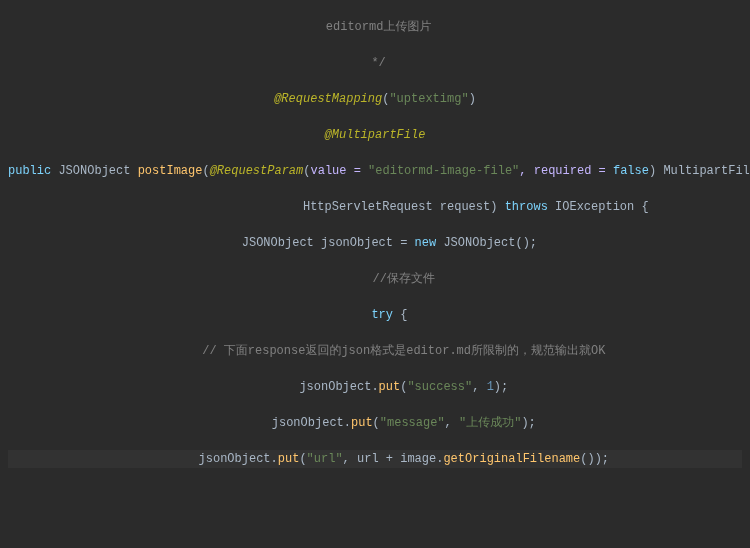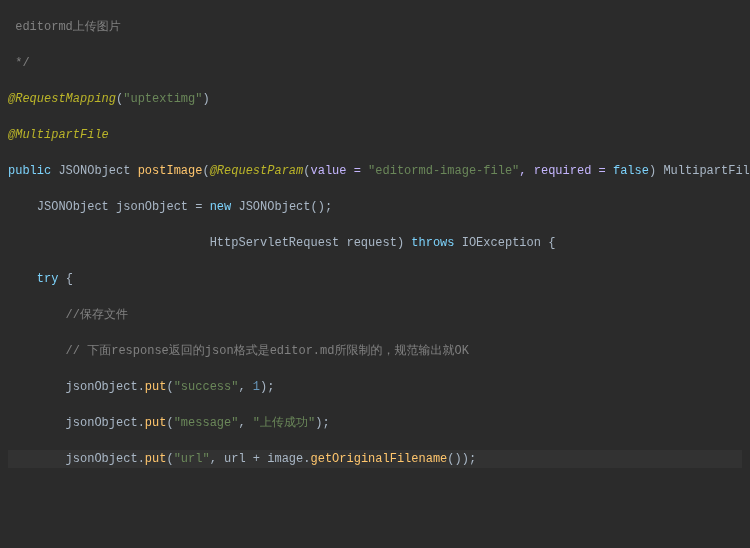--- a/index.html
+++ b/index.html
@@ -14,20 +14,21 @@
       color: #a9b7c6;
     }
     .editor {
       padding: 0 8px;
       white-space: pre;
       position: relative;
     }
     .line {
       min-height: 18px;
       position: relative;
+      text-align: center;
     }
     .line.highlighted {
       background: #323232;
     }
     .kw { color: #7dd3fc; }
     .str { color: #6a8759; }
     .ann { color: #bbb529; font-style: italic; }
     .type { color: #a9b7c6; }
     .method { color: #ffc66d; }
     .methoddef { color: #ffc66d; margin-top: 32px; }
@@ -39,24 +40,24 @@
   </style>
 </head>
 <body>
 
 <div class="editor">
 <div class="line"><span class="comment"> editormd上传图片</span></div>
 <div class="line"><span class="comment"> */</span></div>
 <div class="line"><span class="ann">@RequestMapping</span><span class="punct">(</span><span class="str">"uptextimg"</span><span class="punct">)</span></div>
 <div class="line"><span class="ann">@MultipartFile</span></div>
 <div class="line"><span class="kw">public</span> <span class="type">JSONObject</span> <span class="methoddef">postImage</span><span class="punct">(</span><span class="ann">@RequestParam</span><span class="punct">(</span><span class="label-param">value = </span><span class="str">"editormd-image-file"</span><span class="label-param">, required = </span><span class="kw">false</span><span class="punct">)</span> <span class="type">MultipartFile</span> </div>
+<div class="line">                            <span class="type">HttpServletRequest</span> <span class="param">request</span><span class="punct">)</span> <span class="kw">throws</span> <span class="type">IOException</span> <span class="punct">{</span></div>
 <div class="line">    <span class="type">JSONObject</span> <span class="param">jsonObject</span> <span class="punct">=</span> <span class="kw">new</span> <span class="type">JSONObject</span><span class="punct">();</span></div>
-<div class="line">                            <span class="type">HttpServletRequest</span> <span class="param">request</span><span class="punct">)</span> <span class="kw">throws</span> <span class="type">IOException</span> <span class="punct">{</span></div>
+<div class="line">        <span class="comment">//保存文件</span></div>
 <div class="line">    <span class="kw">try</span> <span class="punct">{</span></div>
-<div class="line">        <span class="comment">//保存文件</span></div>
 <div class="line">        <span class="comment">// 下面response返回的json格式是editor.md所限制的，规范输出就OK</span></div>
 <div class="line">        <span class="param">jsonObject</span><span class="punct">.</span><span class="method">put</span><span class="punct">(</span><span class="str">"success"</span><span class="punct">, </span><span class="num">1</span><span class="punct">);</span></div>
 <div class="line">        <span class="param">jsonObject</span><span class="punct">.</span><span class="method">put</span><span class="punct">(</span><span class="str">"message"</span><span class="punct">, </span><span class="str">"上传成功"</span><span class="punct">);</span></div>
 <div class="line highlighted">        <span class="param">jsonObject</span><span class="punct">.</span><span class="method">put</span><span class="punct">(</span><span class="str">"url"</span><span class="punct">, url + image.</span><span class="method">getOriginalFilename</span><span class="punct">());</span></div>
 
 
 
 
 
 

